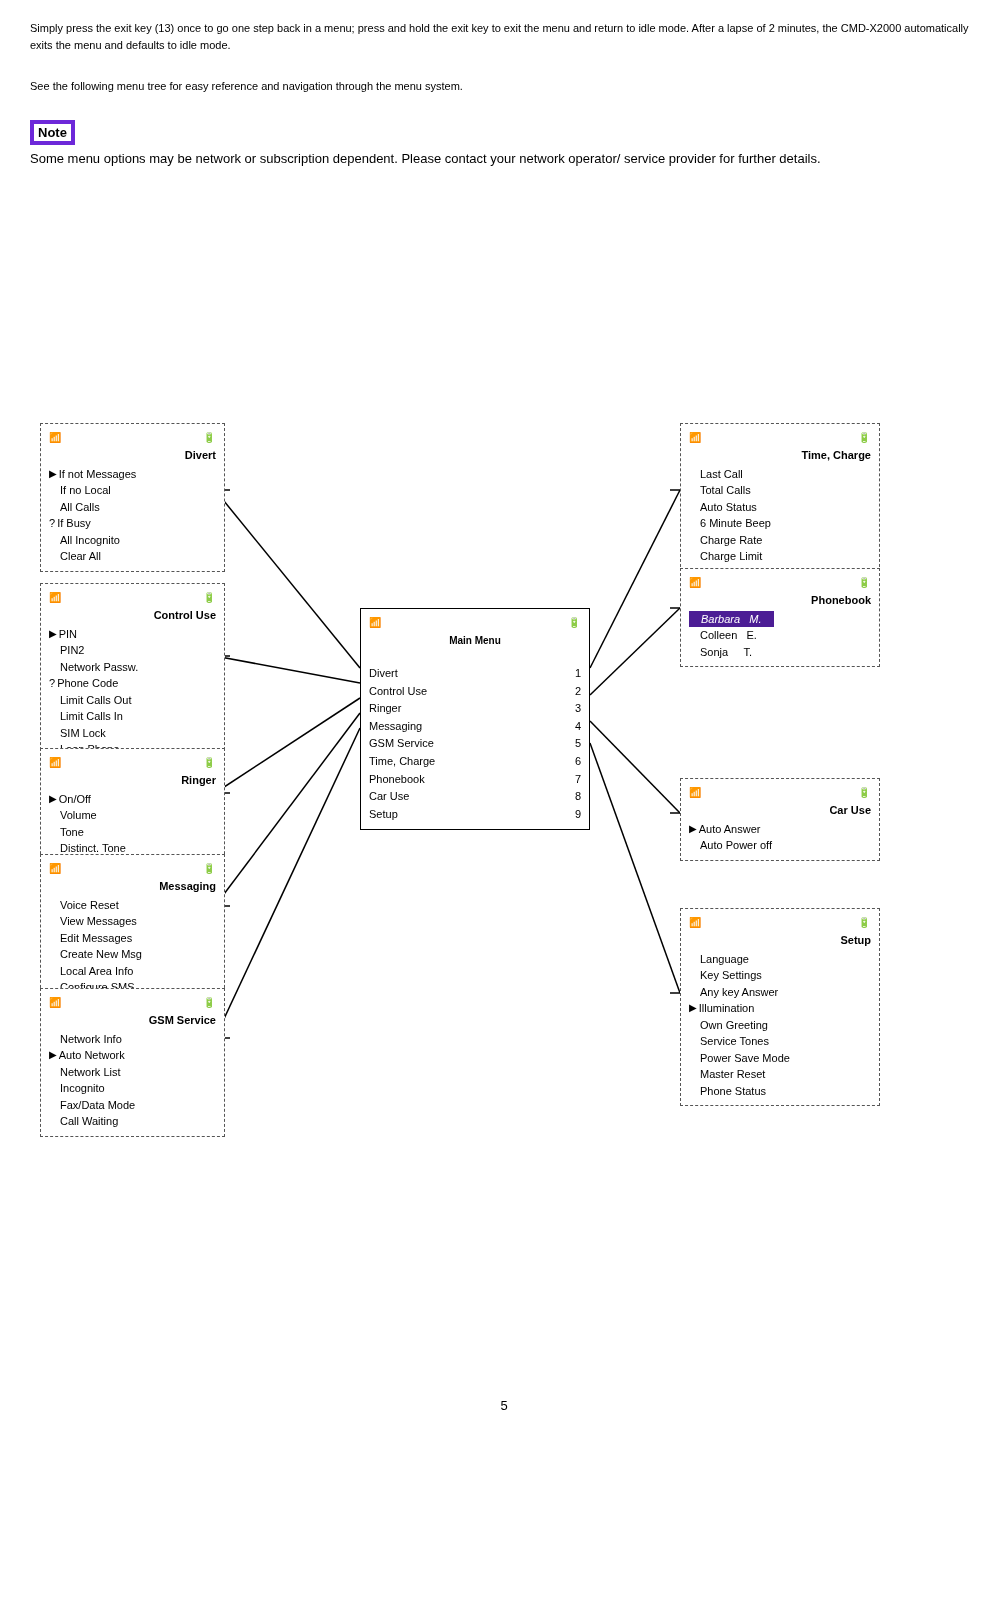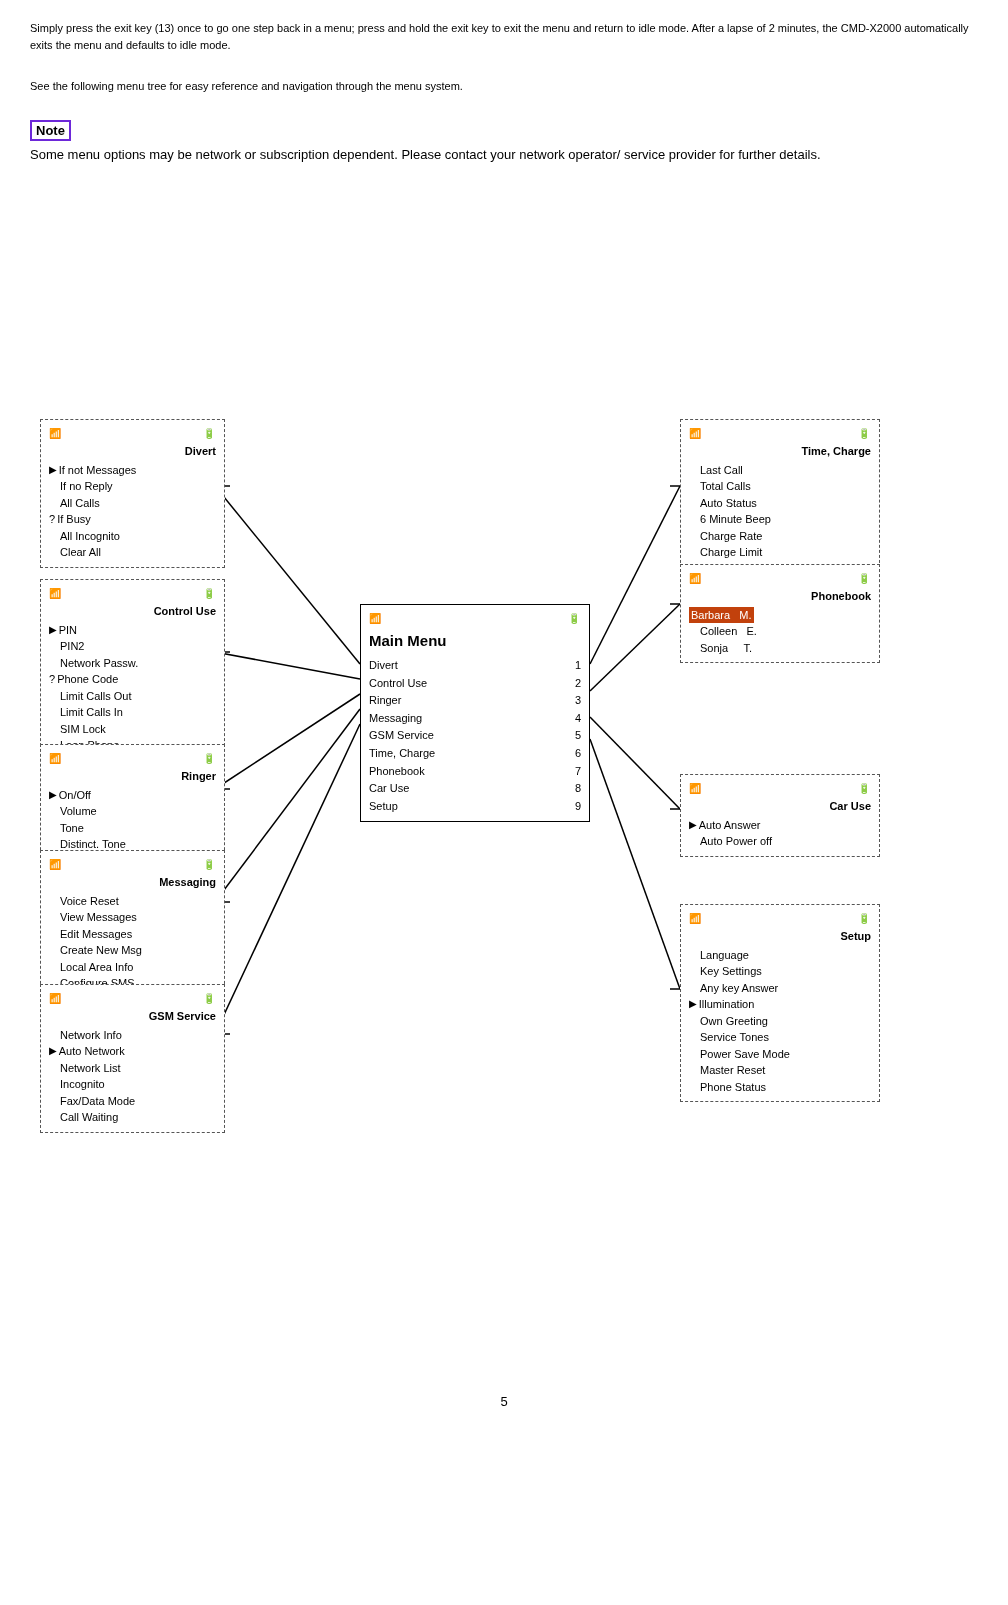--- a/index.html
+++ b/index.html
@@ -12,21 +12,21 @@
       padding: 20px 30px;
       color: #000;
     }
     .intro-text {
       font-size: 11px;
       line-height: 1.5;
       margin-bottom: 10px;
     }
     .note-box {
       display: inline-block;
-      border: 2px solid #6d28d9;
+      border: 4px solid #6d28d9;
       padding: 1px 4px;
       font-weight: bold;
       font-size: 13px;
       margin-bottom: 4px;
     }
     .note-text {
       font-size: 13px;
       line-height: 1.5;
       margin-bottom: 20px;
     }
@@ -61,41 +61,43 @@
       font-size: 10px;
     }
     .menu-title {
       font-weight: bold;
       font-size: 11px;
       text-align: right;
       margin-bottom: 2px;
     }
     .menu-title-center {
       font-weight: bold;
-      font-size: 15px;
-      margin-bottom: 4px;
+      font-size: 10px;
+      text-align: center;
+      margin-bottom: 16px;
     }
     .menu-item {
       display: flex;
       align-items: flex-start;
       line-height: 1.5;
     }
     .menu-item .arrow {
       margin-right: 2px;
       font-size: 10px;
     }
     .menu-item .q-mark {
       margin-right: 2px;
       font-size: 11px;
     }
     .highlighted-row {
-      background: #c2410c;
+      background: #4c1d95;
       color: #fff;
-      padding: 0 2px;
+      padding: 0 12px;
       display: block;
+      font-style: italic;
     }
     
     .main-menu-box {
       position: absolute;
       border: 1.5px solid #000;
       padding: 6px 8px;
       background: #fff;
       font-size: 11px;
       line-height: 1.6;
     }
@@ -172,21 +174,21 @@
       <span class="signal-icon">📶</span>
       <span class="battery-icon">🔋</span>
     </div>
     <div class="menu-title">Divert</div>
     <div class="menu-item">
       <span class="arrow">▶</span>
         <span>If not Messages</span>
     </div>
     <div class="menu-item">
       <span style="width:11px;display:inline-block"></span>
-        <span>If no Reply</span>
+        <span>If no Local</span>
     </div>
     <div class="menu-item">
       <span style="width:11px;display:inline-block"></span>
         <span>All Calls</span>
     </div>
     <div class="menu-item">
       <span class="q-mark">?</span>
         <span>If Busy</span>
     </div>
     <div class="menu-item">

